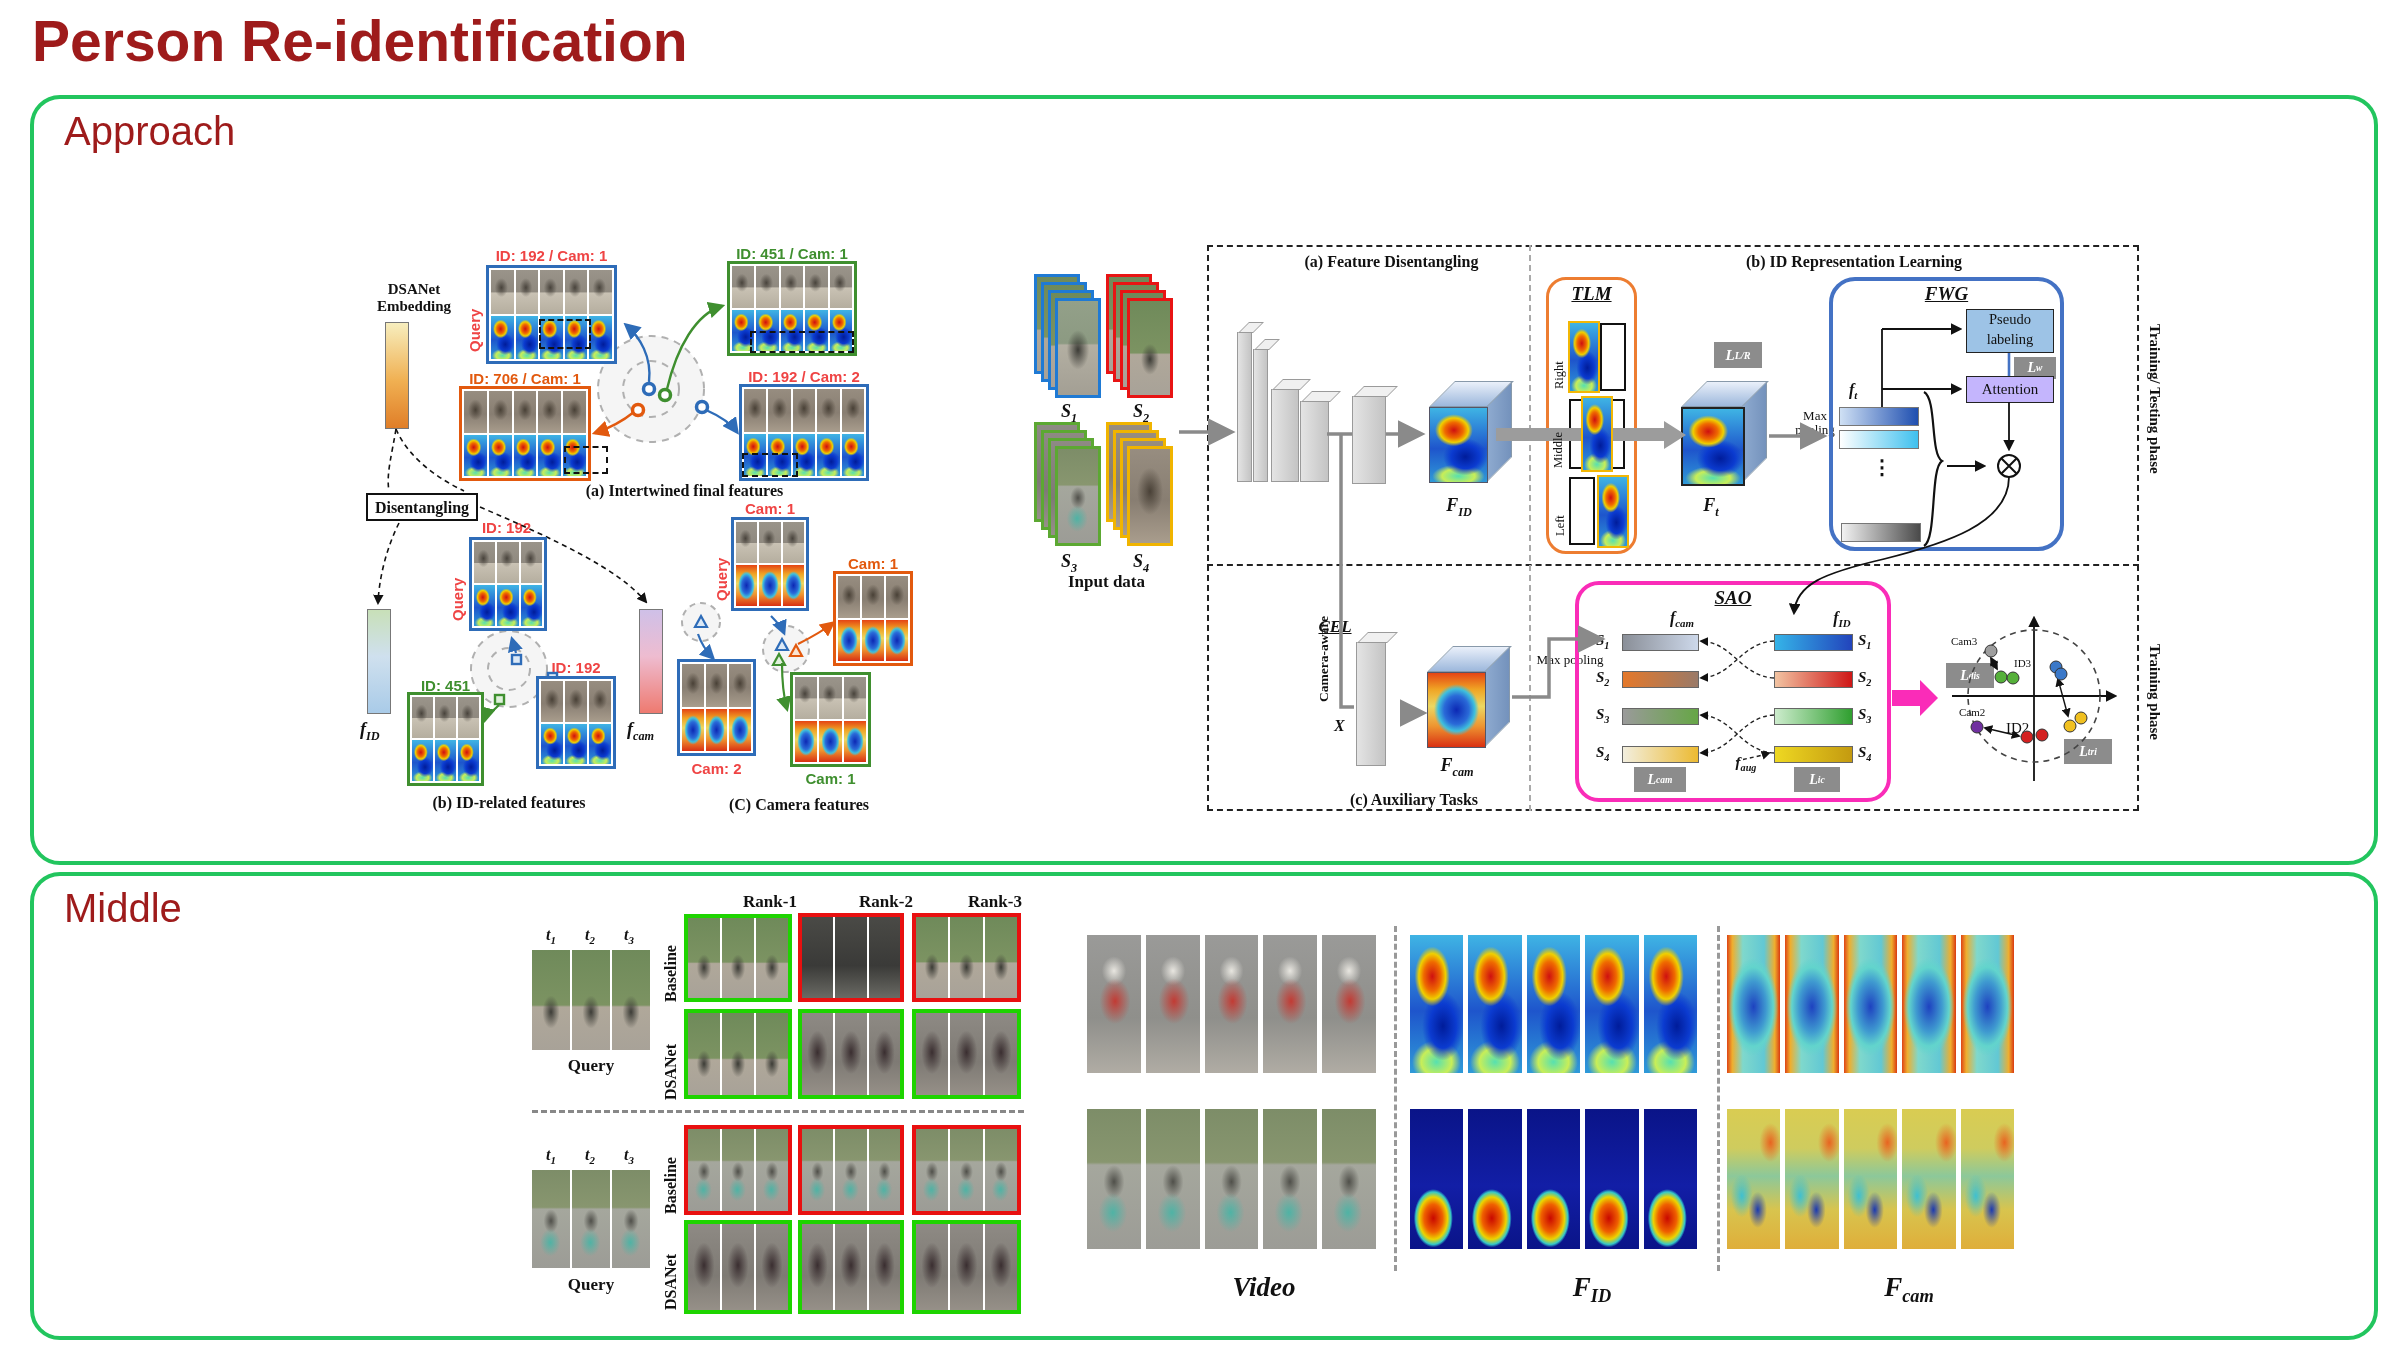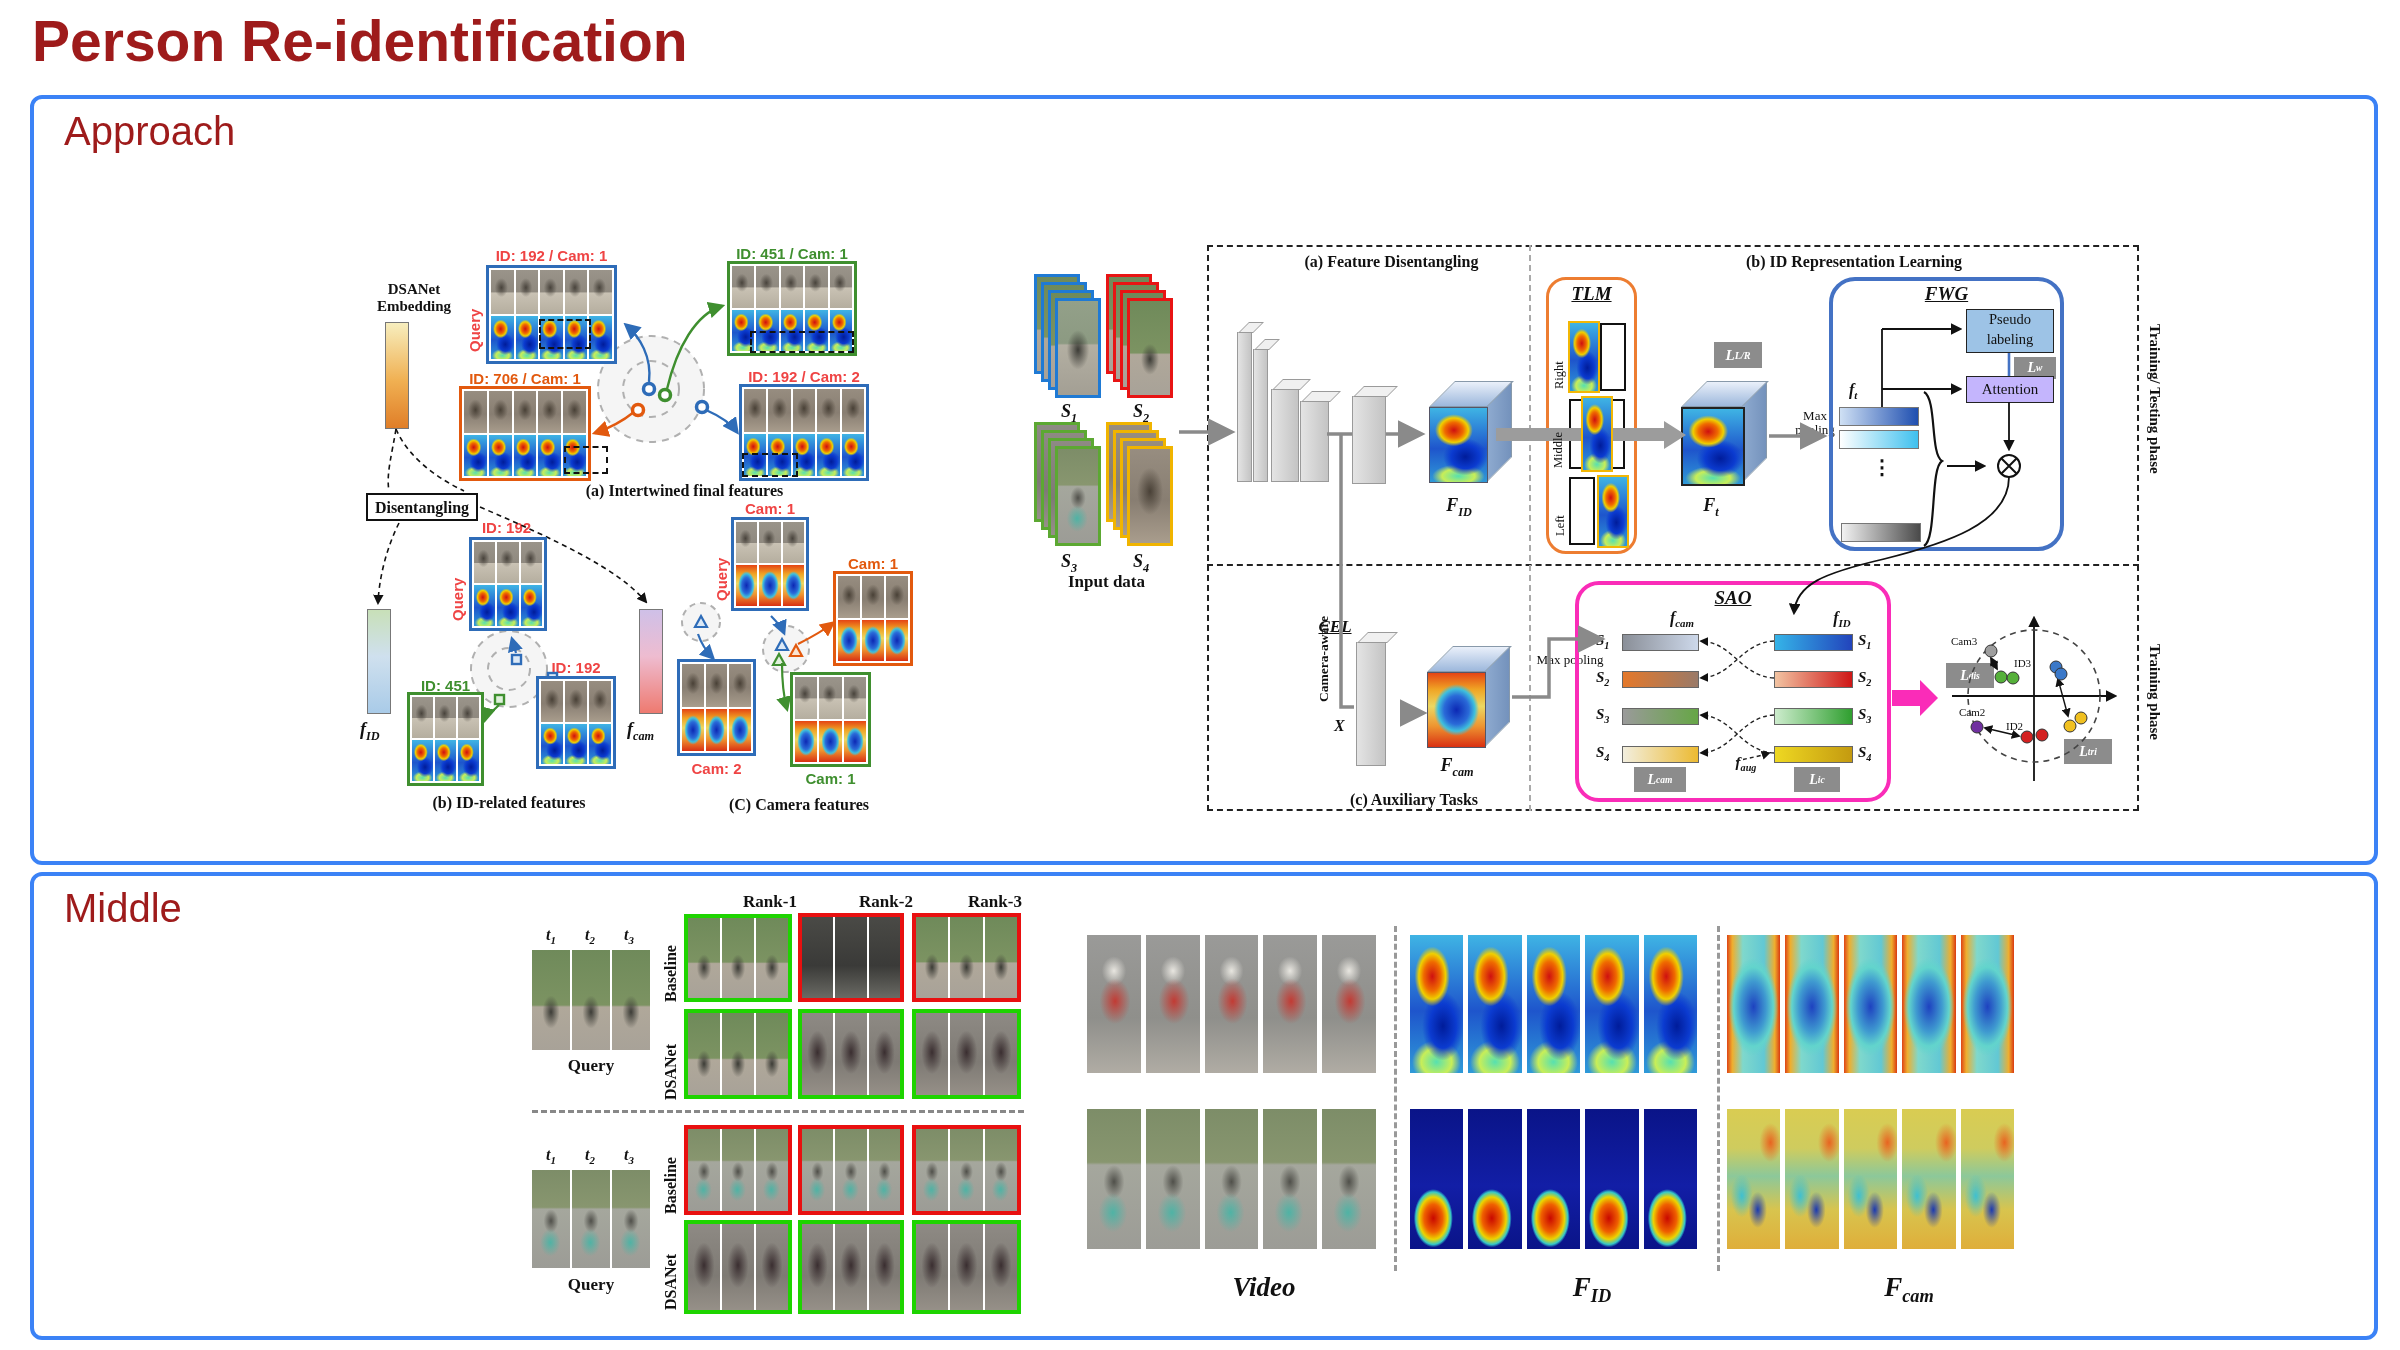--- a/index.html
+++ b/index.html
@@ -3,21 +3,21 @@
 <meta charset="utf-8">
 <style>
   html,body{margin:0;padding:0}
   body{width:2400px;height:1350px;background:#fff;position:relative;overflow:hidden;
        font-family:"Liberation Sans",sans-serif;color:#111}
   .abs{position:absolute}
   .ser{font-family:"Liberation Serif",serif}
   .b{font-weight:700}.it{font-style:italic}.c{text-align:center}.u{text-decoration:underline}
   .vt{writing-mode:vertical-rl;transform:rotate(180deg)}   
   .vtd{writing-mode:vertical-rl}                           
-  .panel{position:absolute;border:4px solid #3b82f6;border-radius:12px;background:#fff}
+  .panel{position:absolute;border:4px solid #22c55e;border-radius:30px;background:#fff}
   .ttl{color:#9E1B1B;font-weight:700}
   .m sub{font-size:68%}
   
   .lgrid{position:absolute;display:flex;flex-direction:column;gap:2px;padding:2px;background:#fff;border:3px solid #2E6CB8;box-sizing:border-box}
   .lrow{flex:1;display:flex;gap:2px;min-height:0}
   .lrow i,.fstrip i,.qstrip i,.rstrip i{display:block;flex:1}
   .qstrip{position:absolute;display:flex;gap:2px}
   .rstrip{position:absolute;display:flex;gap:2px;border:4px solid #1ED400;box-sizing:border-box;background:#fff}
   .fstrip{position:absolute;display:flex;gap:5px}
   .bd-b{border-color:#2E6CB8}.bd-o{border-color:#E2590E}.bd-g{border-color:#3F8F2F}
@@ -537,21 +537,21 @@
     <span>L</span>
       <sub>dis</sub>
     </div>
   <div class="glab m" style="left:2030px;top:640px;width:48px;height:25px;font-size:14px">
     <span>L</span>
       <sub>tri</sub>
     </div>
   <div class="abs ser" style="left:1917px;top:536px;font-size:11px">Cam3</div>
   <div class="abs ser" style="left:1980px;top:558px;font-size:11px">ID3</div>
   <div class="abs ser" style="left:1925px;top:607px;font-size:11px">Cam2</div>
-  <div class="abs ser" style="left:1972px;top:621px;font-size:11px">ID2</div>
+  <div class="abs ser" style="left:1972px;top:621px;font-size:15px">ID2</div>
 </div>
 
 <div class="panel" style="left:30px;top:872px;width:2340px;height:460px">
   <div class="abs ttl" style="left:30px;top:10px;font-size:40px;font-weight:400">Middle</div>
 
   <div class="abs ser it b c m" style="left:500px;top:50px;width:34px;font-size:16px"><span>t</span><sub>1</sub></div>
   <div class="abs ser it b c m" style="left:539px;top:50px;width:34px;font-size:16px"><span>t</span><sub>2</sub></div>
   <div class="abs ser it b c m" style="left:578px;top:50px;width:34px;font-size:16px"><span>t</span><sub>3</sub></div>
   <div class="qstrip" style="left:498px;top:74px;width:118px;height:100px">
       <i class="ph pg"></i>

